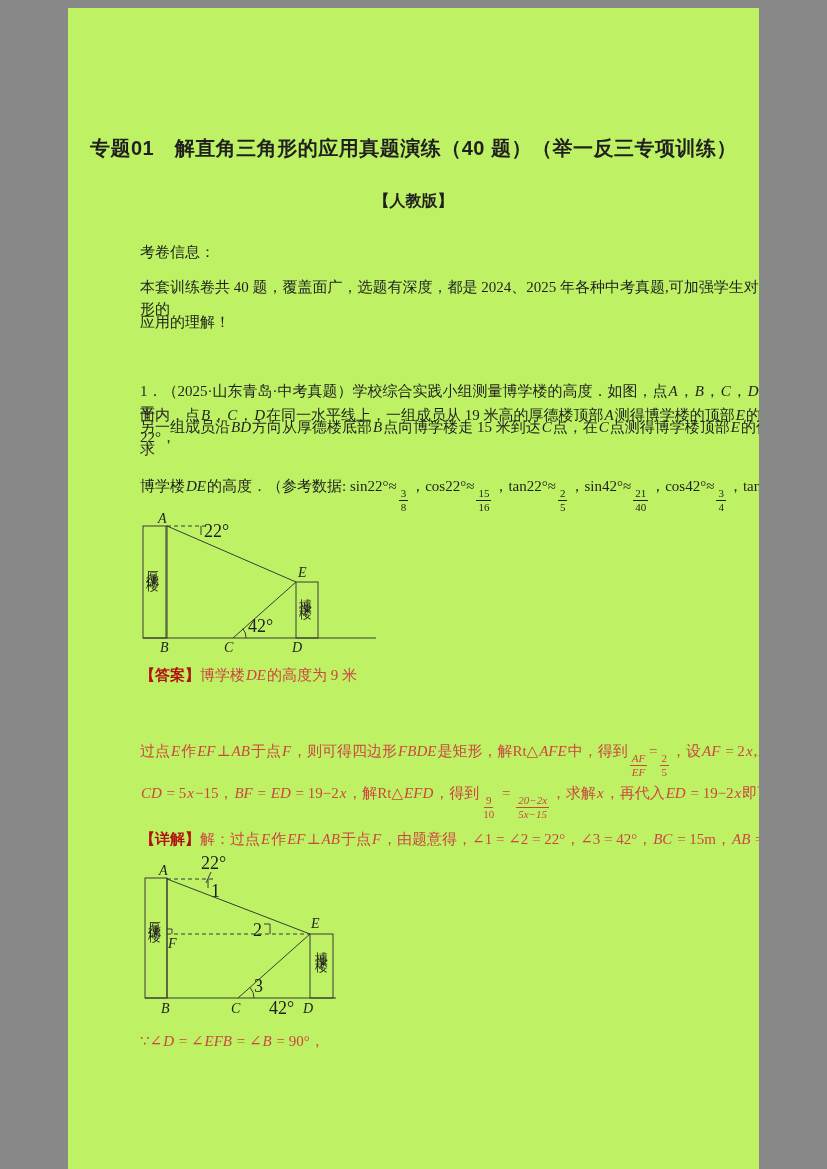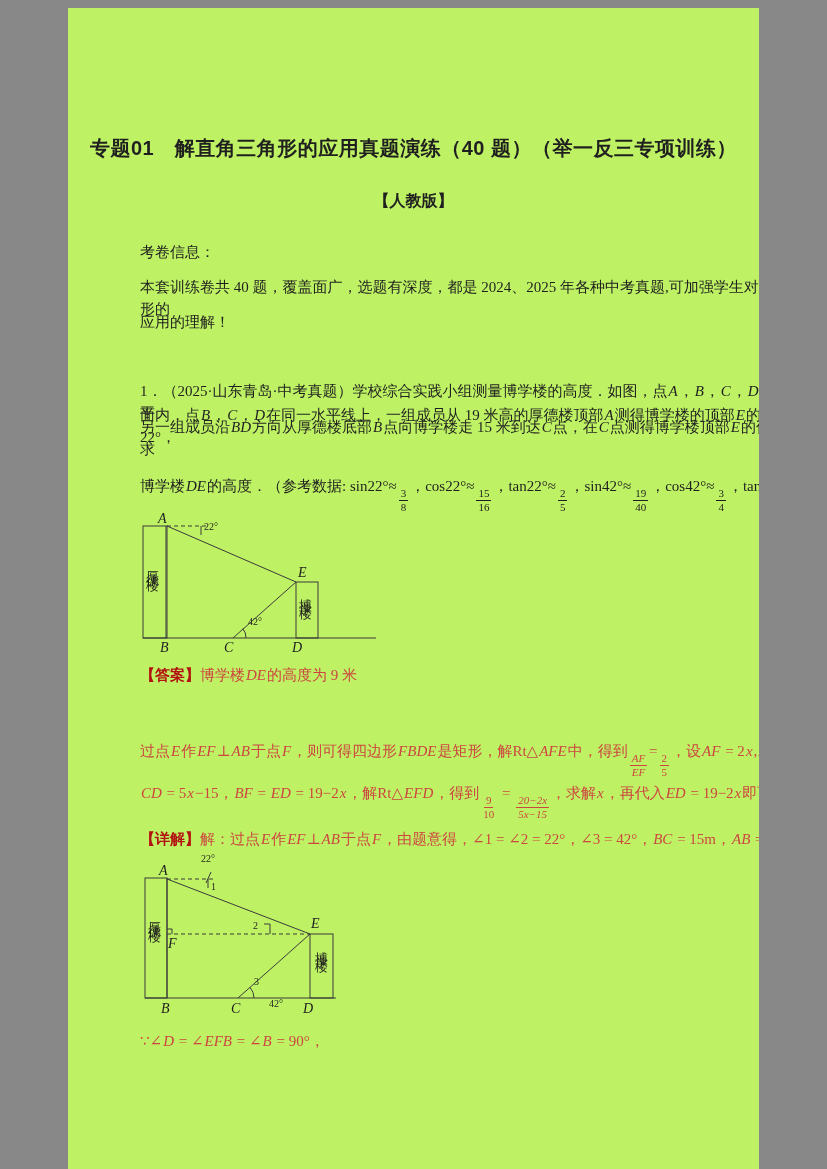--- a/index.html
+++ b/index.html
@@ -23,21 +23,21 @@
   .red{color:var(--content-red)}
   .rlabel{color:var(--label-red);font-weight:700}
   i.var{font-style:italic;padding:0 1px;font-family:"Liberation Serif",serif}
   .frac{display:inline-flex;flex-direction:column;align-items:center;font-size:11px;line-height:1.2;vertical-align:-0.55em;margin:0 2px}
   .frac .num{border-bottom:1px solid currentColor;padding:0 2px}
   .frac .den{padding:0 2px}
   .frac.it{font-style:italic}
   .fig{position:absolute}
   .fig svg{position:absolute;left:0;top:0}
   .ptlabel{position:absolute;font-size:14px;font-style:italic;line-height:1;font-family:"Liberation Serif",serif}
-  .anglabel{position:absolute;font-size:10px;line-height:1;font-family:"Liberation Serif",serif}
+  .anglabel{position:absolute;font-size:18px;line-height:1;font-family:"Liberation Serif",serif}
   .vert{position:absolute;writing-mode:vertical-rl;text-orientation:upright;font-size:13px;letter-spacing:4px;line-height:1}
   svg line,svg path,svg rect,svg polyline{stroke:#3a3a3a;fill:none;stroke-width:1}
 </style>
 </head>
 <body>
 
 <div class="page">
 
   <div class="abs center title" style="top:127px">专题01　解直角三角形的应用真题演练（40 题）（举一反三专项训练）</div>
   <div class="abs bodyline" style="top:233px">考卷信息：</div>
@@ -52,21 +52,21 @@
   <div class="abs bodyline" style="top:458px;line-height:40px">博学楼<i class="var">DE</i>的高度．（参考数据: sin22°≈<span class="frac">
         <span class="num">3</span>
         <span class="den">8</span>
       </span>，cos22°≈<span class="frac">
         <span class="num">15</span>
         <span class="den">16</span>
       </span>，tan22°≈<span class="frac">
         <span class="num">2</span>
         <span class="den">5</span>
       </span>，sin42°≈<span class="frac">
-        <span class="num">19</span>
+        <span class="num">21</span>
         <span class="den">40</span>
       </span>，cos42°≈<span class="frac">
         <span class="num">3</span>
         <span class="den">4</span>
       </span>，tan42°≈<span class="frac">
         <span class="num">9</span>
         <span class="den">10</span>
       </span>）</div>
 
   <div class="fig" style="left:72px;top:502px;width:250px;height:152px">

